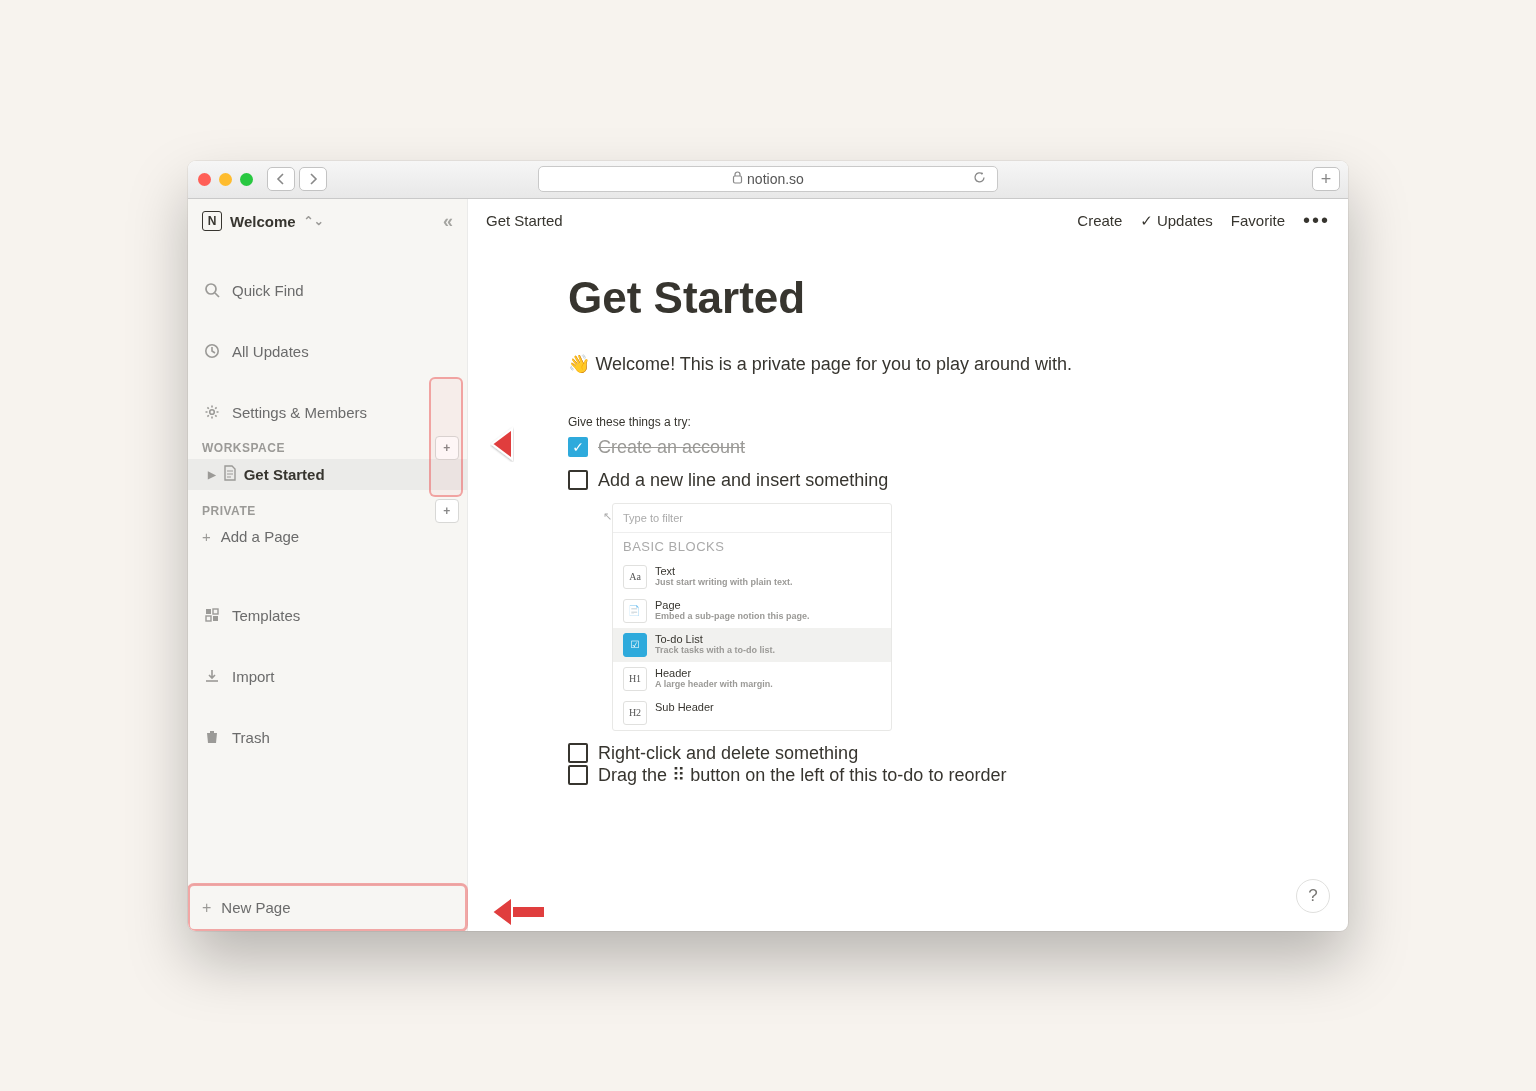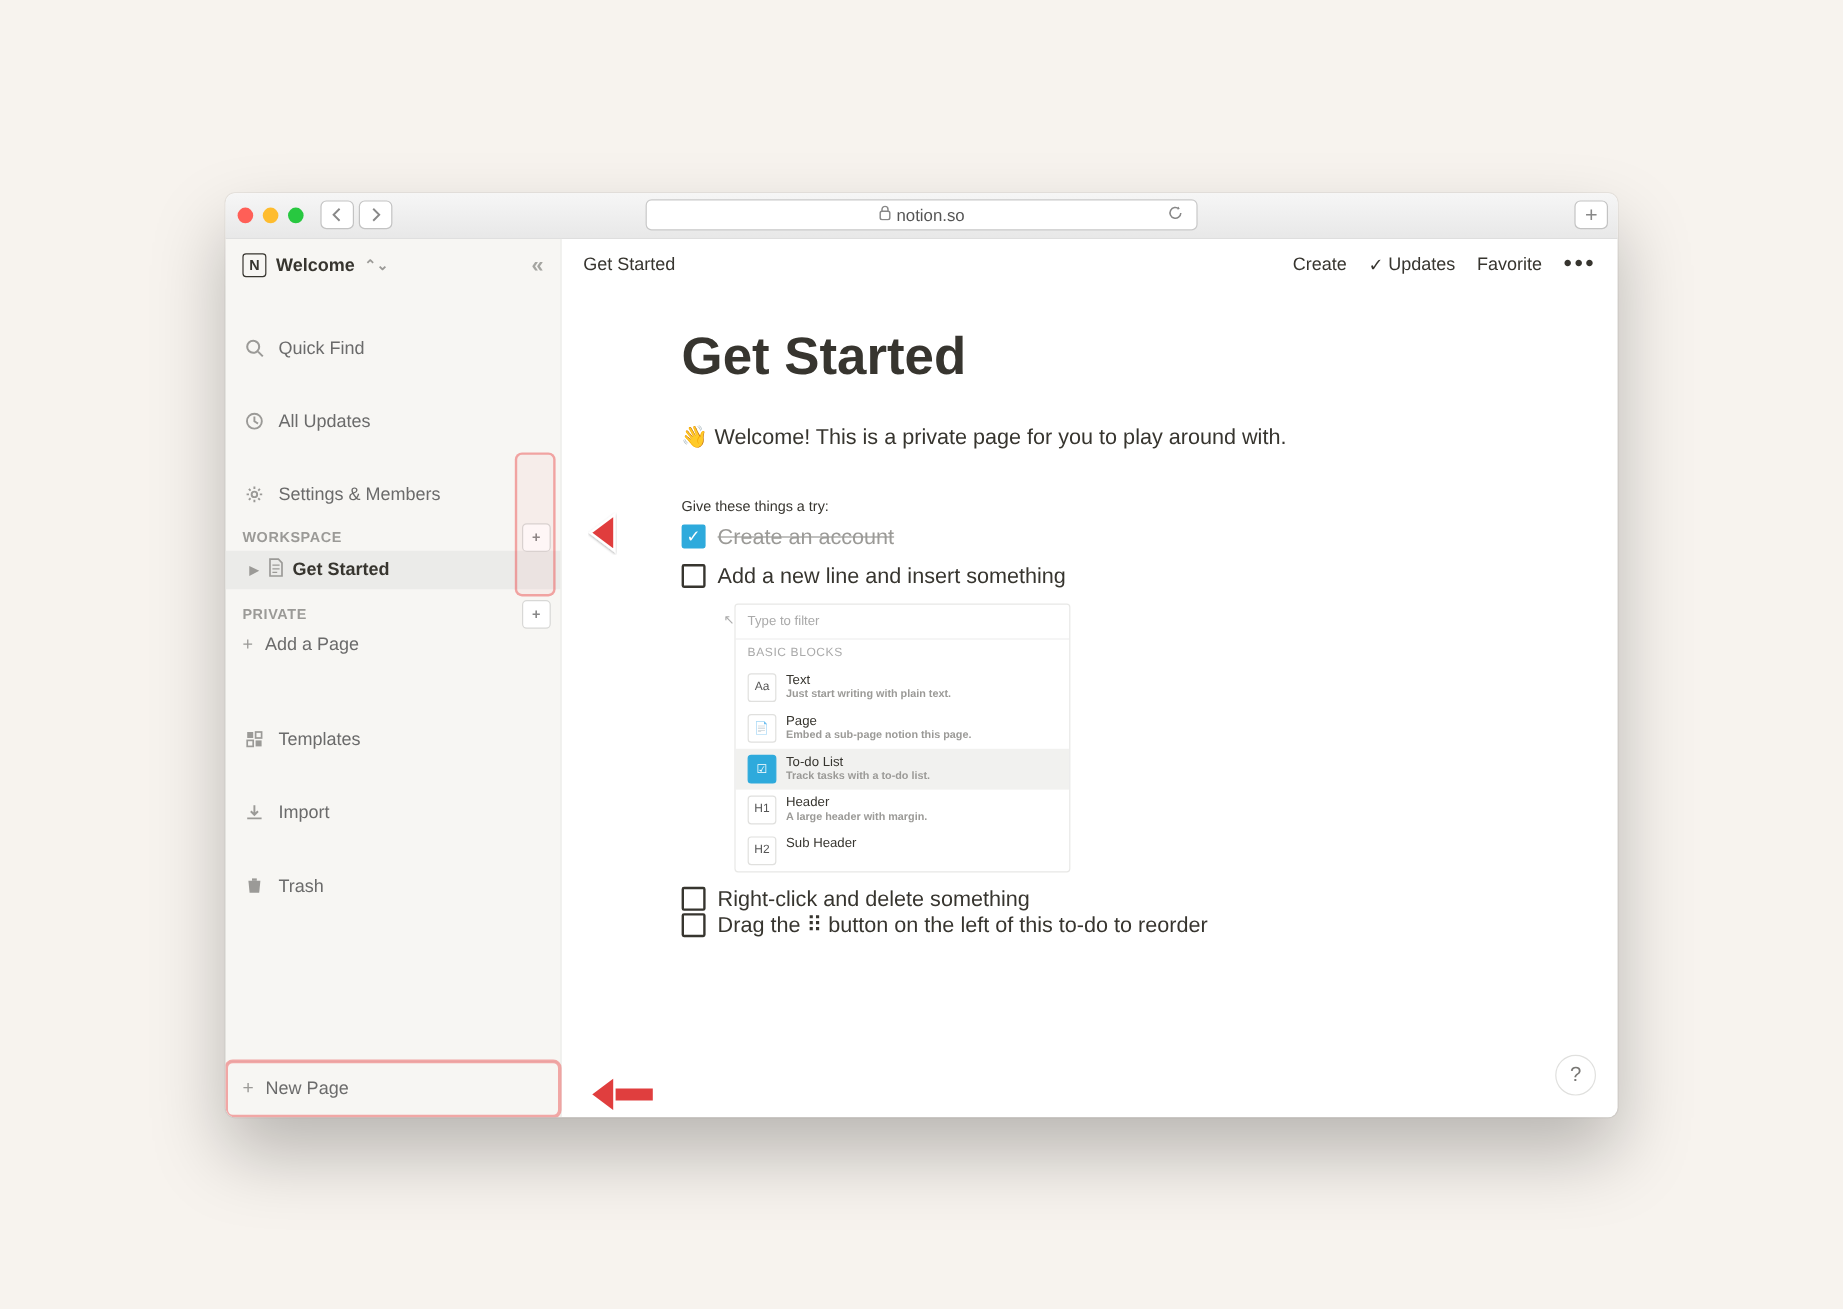--- a/index.html
+++ b/index.html
@@ -38,24 +38,24 @@
 .content{flex:1;padding:30px 100px 0;overflow:hidden;color:#37352f;}
 .title{font-size:44px;font-weight:800;margin-bottom:30px;}
 .welcome{font-size:18px;margin-bottom:40px;}
 .try{font-size:12px;margin-bottom:8px;}
 .todo{display:flex;align-items:center;gap:10px;font-size:18px;margin-bottom:12px;}
 .cbox{width:20px;height:20px;border:2px solid #37352f;border-radius:2px;flex-shrink:0;display:flex;align-items:center;justify-content:center;}
 .cbox.checked{background:#2eaadc;border-color:#2eaadc;color:#fff;font-size:14px;}
 .strike{text-decoration:line-through;color:#9b9a97;}
 .menu-img{margin:12px 0 12px 44px;width:280px;border:1px solid #e8e8e6;border-radius:3px;background:#fff;font-size:11px;}
 .menu-search{padding:8px 10px;color:#aaa;border-bottom:1px solid #eee;position:relative;}
-.menu-section{padding:6px 10px;font-size:10px;color:#aaa;letter-spacing:0.5px;}
+.menu-section{padding:6px 10px;font-size:13px;color:#aaa;letter-spacing:0.5px;}
 .menu-row{display:flex;align-items:flex-start;gap:8px;padding:5px 10px;}
 .menu-row.sel{background:#f1f1ef;}
-.menu-ico{width:24px;height:24px;border:1px solid #e0e0de;border-radius:3px;display:flex;align-items:center;justify-content:center;font-size:10px;color:#555;flex-shrink:0;background:#fff;}
+.menu-ico{width:24px;height:24px;border:1px solid #e0e0de;border-radius:3px;display:flex;align-items:center;justify-content:center;font-size:10px;color:#555;flex-shrink:0;background:#fff;font-family:Liberation Serif, serif;}
 .menu-txt .t{font-size:11px;color:#37352f;}
 .menu-txt .s{font-size:9px;color:#9b9a97;font-weight:bold;}
 .helpbtn{position:absolute;right:18px;bottom:18px;width:34px;height:34px;border:1px solid #e0e0de;border-radius:50%;background:#fff;display:flex;align-items:center;justify-content:center;color:#787774;font-size:17px;}
 .arrow{position:absolute;width:70px;height:50px;pointer-events:none;}
 .arrow svg{width:100%;height:100%;}
 .plushl{position:absolute;right:4px;width:34px;border:2px solid rgba(235,87,87,0.5);border-radius:6px;background:rgba(235,87,87,0.05);}
 </style>
 </head>
 <body>
 

